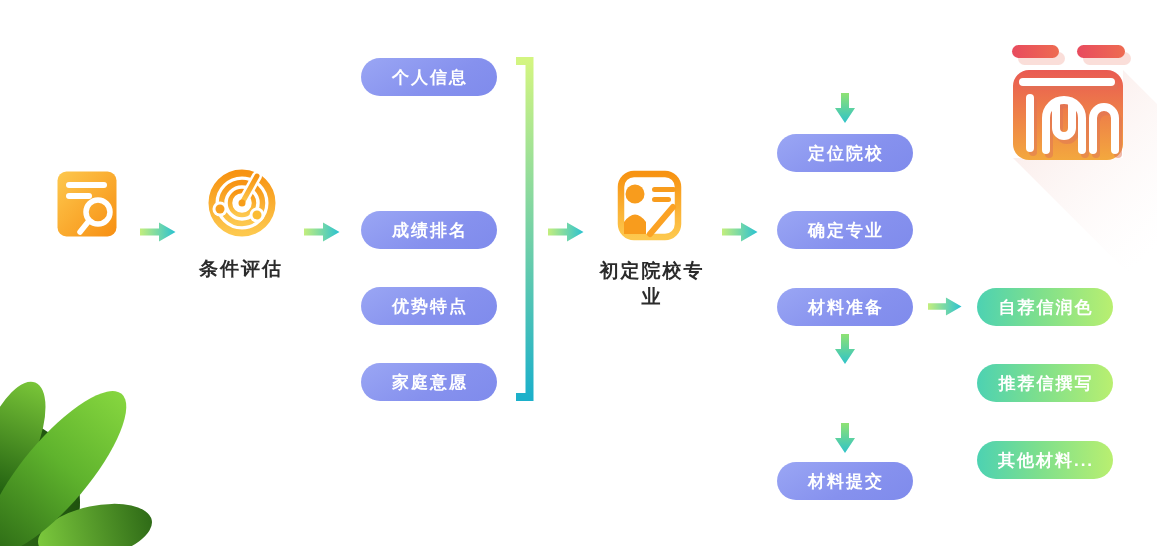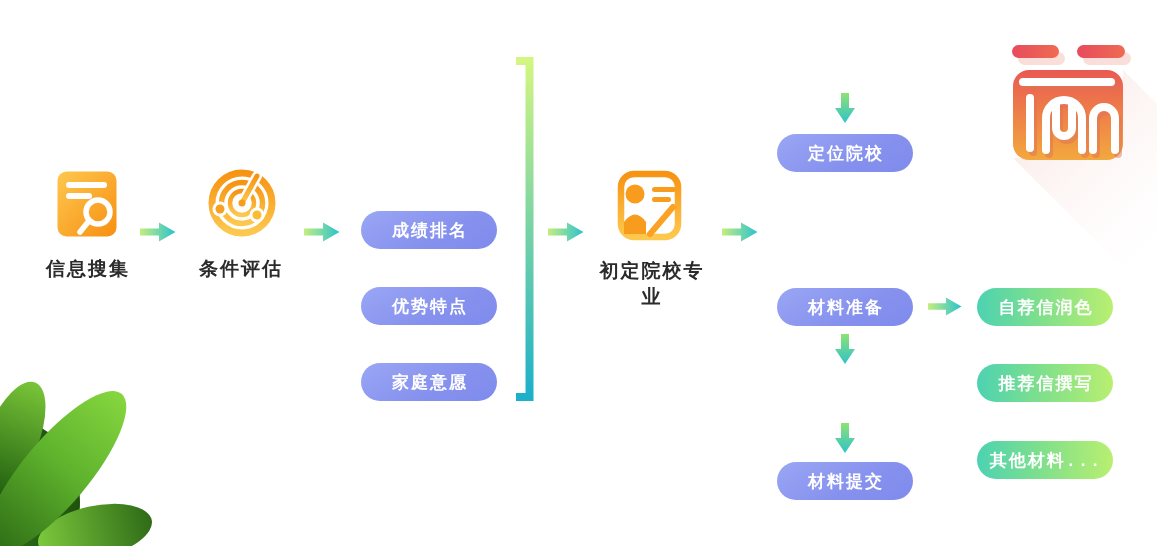--- a/index.html
+++ b/index.html
@@ -9,21 +9,21 @@
   }
   .abs{position:absolute;}
   .pill{
     position:absolute;width:136px;height:38px;border-radius:19px;
     display:flex;align-items:center;justify-content:center;
     color:#ffffff;font-weight:bold;font-size:17px;letter-spacing:2px;padding-left:2px;
     box-sizing:border-box;
   }
   .pill-purple{background:linear-gradient(150deg,#9aa6f4 0%,#8property 50%,#7f8bec 100%);
     background:linear-gradient(150deg,#9aa6f4 0%,#8691ee 60%,#7f8bec 100%);}
-  .pill-green{background:linear-gradient(90deg,#4dd2b2 0%,#7ddf8d 45%,#b9ef70 100%);font-family:Liberation Mono, monospace;}
+  .pill-green{background:linear-gradient(90deg,#4dd2b2 0%,#7ddf8d 45%,#b9ef70 100%);}
   .stage-label{
     position:absolute;font-size:19px;font-weight:bold;color:#2b2b2b;
     letter-spacing:2px;text-align:center;width:120px;
   }
   svg{display:block;}
 </style>
 </head>
 <body>
 
 <div id="canvas">
@@ -82,21 +82,20 @@
     </defs>
   </svg>
 
   <svg class="abs" style="left:57px;top:171px" width="60" height="66" viewBox="0 0 60 66">
     <rect x="0.5" y="0.5" width="59" height="65" rx="9" fill="url(#gDoc)"></rect>
     <rect x="9" y="11" width="41" height="6" rx="3" fill="#fff"></rect>
     <rect x="9" y="22" width="26" height="6" rx="3" fill="#fff"></rect>
     <circle cx="41" cy="41" r="12" fill="none" stroke="#fff" stroke-width="5.5"></circle>
     <line x1="31" y1="51" x2="23" y2="61" stroke="#fff" stroke-width="5.5" stroke-linecap="round"></line>
   </svg>
-  <div class="stage-label" style="left:28px;top:256px">信息搜集</div>
 
   <svg class="abs" style="left:140px;top:222px" width="36" height="20" viewBox="0 0 36 20">
     <polygon points="0,6.5 19,6.5 19,0.5 35.5,10 19,19.5 19,13.5 0,13.5" fill="url(#gAH)"></polygon>
   </svg>
 
   <svg class="abs" style="left:206px;top:167px" width="72" height="72" viewBox="0 0 72 72">
     <circle cx="36" cy="36" r="30" fill="none" stroke="url(#gOr)" stroke-width="7"></circle>
     <circle cx="36" cy="36" r="20.5" fill="none" stroke="url(#gOr)" stroke-width="5.5"></circle>
     <circle cx="36" cy="36" r="12" fill="none" stroke="url(#gOr)" stroke-width="4.5"></circle>
     <line x1="36" y1="36" x2="51" y2="9" stroke="#fff" stroke-width="10" stroke-linecap="round"></line>
@@ -106,20 +105,21 @@
     <circle cx="14" cy="42" r="4.5" fill="#f8a01f"></circle>
     <circle cx="51" cy="48" r="7.5" fill="#fff"></circle>
     <circle cx="51" cy="48" r="4.5" fill="#fbbC33" fill-opacity="1"></circle>
   </svg>
   <div class="stage-label" style="left:181px;top:256px">条件评估</div>
 
   <svg class="abs" style="left:304px;top:222px" width="36" height="20" viewBox="0 0 36 20">
     <polygon points="0,6.5 19,6.5 19,0.5 35.5,10 19,19.5 19,13.5 0,13.5" fill="url(#gAH)"></polygon>
   </svg>
 
+  <div class="pill pill-purple" style="left:361px;top:58px">个人信息</div>
   <div class="pill pill-purple" style="left:361px;top:211px">成绩排名</div>
   <div class="pill pill-purple" style="left:361px;top:287px">优势特点</div>
   <div class="pill pill-purple" style="left:361px;top:363px">家庭意愿</div>
 
   <svg class="abs" style="left:514px;top:56px" width="22" height="346" viewBox="0 0 22 346">
     <path d="M2,5 H15.5 V341 H2" fill="none" stroke="url(#gBR)" stroke-width="8"></path>
   </svg>
 
   <svg class="abs" style="left:548px;top:222px" width="36" height="20" viewBox="0 0 36 20">
     <polygon points="0,6.5 19,6.5 19,0.5 35.5,10 19,19.5 19,13.5 0,13.5" fill="url(#gAH)"></polygon>
@@ -136,20 +136,21 @@
   <div class="stage-label" style="left:592px;top:258px">初定院校专业</div>
 
   <svg class="abs" style="left:722px;top:222px" width="36" height="20" viewBox="0 0 36 20">
     <polygon points="0,6.5 19,6.5 19,0.5 35.5,10 19,19.5 19,13.5 0,13.5" fill="url(#gAH)"></polygon>
   </svg>
 
   <svg class="abs" style="left:835px;top:93px" width="20" height="30" viewBox="0 0 20 30">
     <polygon points="6,0 14,0 14,15 20,15 10,30 0,15 6,15" fill="url(#gAV)"></polygon>
   </svg>
   <div class="pill pill-purple" style="left:777px;top:134px">定位院校</div>
+  <div class="pill pill-purple" style="left:777px;top:211px">确定专业</div>
   <div class="pill pill-purple" style="left:777px;top:288px">材料准备</div>
   <svg class="abs" style="left:835px;top:334px" width="20" height="30" viewBox="0 0 20 30">
     <polygon points="6,0 14,0 14,15 20,15 10,30 0,15 6,15" fill="url(#gAV)"></polygon>
   </svg>
   <svg class="abs" style="left:835px;top:423px" width="20" height="30" viewBox="0 0 20 30">
     <polygon points="6,0 14,0 14,15 20,15 10,30 0,15 6,15" fill="url(#gAV)"></polygon>
   </svg>
   <div class="pill pill-purple" style="left:777px;top:462px">材料提交</div>
 
   <svg class="abs" style="left:928px;top:297px" width="34" height="19" viewBox="0 0 36 20">

